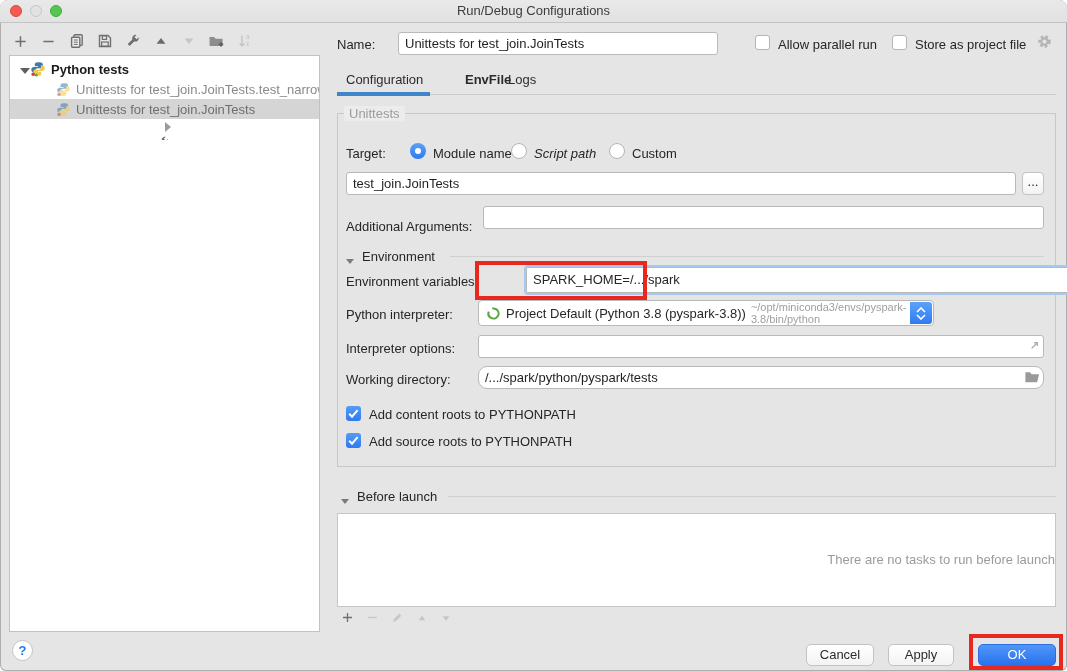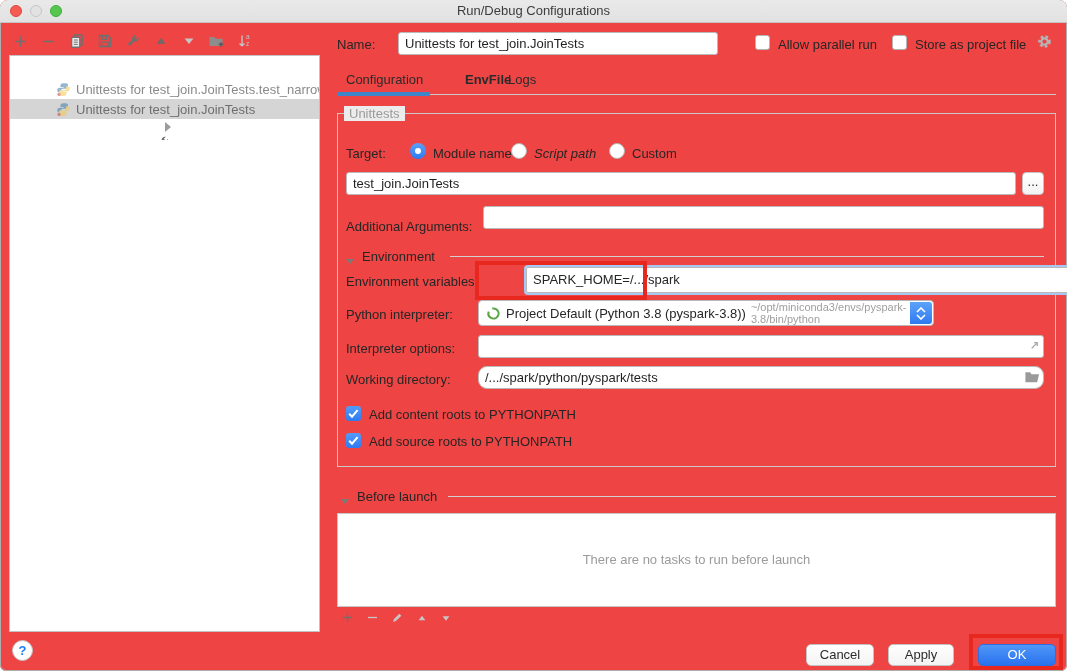--- a/index.html
+++ b/index.html
@@ -1,16 +1,16 @@
 <!DOCTYPE html>
 <html><head>
 <meta charset="utf-8">
 <style>
   html,body{margin:0;padding:0;background:#fff;font-family:"Liberation Sans",sans-serif;}
-  .window{position:relative;width:1067px;height:671px;background:#ef4444;border-radius:8px 8px 6px 6px;
+  .window{position:relative;width:1067px;height:671px;background:#e5e5e5;border-radius:8px 8px 6px 6px;
           box-shadow:0 0 0 1px #aeaeae inset;overflow:hidden;font-size:13px;color:#262626;}
   
   .titlebar{position:absolute;left:0;top:0;width:100%;height:22px;background:linear-gradient(#e9e9e9,#e2e2e2);
             border-bottom:1px solid #c4c4c4;}
   .title{position:absolute;left:0;right:0;top:3px;text-align:center;font-size:13px;color:#3d3d3d;}
   .tl{position:absolute;top:5px;width:12px;height:12px;border-radius:50%;}
   .tl.red{left:10px;background:#f45c52;border:1px solid #e0443e;box-sizing:border-box;}
   .tl.min{left:30px;background:#e2e2e2;border:1px solid #c6c6c6;box-sizing:border-box;}
   .tl.grn{left:50px;background:#56c64f;border:1px solid #3eae3b;box-sizing:border-box;}
   
@@ -59,21 +59,21 @@
   .focuswrap{position:absolute;left:476px;top:265px;width:572px;height:30px;border:2px solid #a6c8f3;border-radius:4px;box-sizing:border-box;background:#fff;margin-left:48px;}
   .focusinner{position:absolute;left:0;top:0;right:0;bottom:0;border:1px solid #b9b9b9;border-radius:2px;
               padding:0 6px;line-height:24px;font-size:13px;white-space:nowrap;overflow:hidden;}
   
   .annot{position:absolute;border:4px solid #e8281e;box-sizing:border-box;pointer-events:none;}
   
   .btn{position:absolute;height:22px;background:linear-gradient(#ffffff,#f3f3f3);border:1px solid #c3c3c3;
        border-radius:5px;box-sizing:border-box;text-align:center;font-size:13px;color:#2b2b2b;line-height:20px;}
   .btn.primary{background:linear-gradient(#4f97f7,#2a72ee);border-color:#2a6ee0;color:#fff;}
   .tasksbox{position:absolute;left:337px;top:513px;width:719px;height:94px;background:#fff;border:1px solid #c6c6c6;box-sizing:border-box;}
-  .tasks-empty{position:absolute;left:0;right:0;top:38px;text-align:center;color:#9b9b9b;}
+  .tasks-empty{position:absolute;left:0;right:0;top:38px;text-align:right;color:#9b9b9b;}
   .ttb{position:absolute;left:341px;top:611px;display:flex;gap:12px;align-items:center;}
   .helpbtn{position:absolute;left:12px;top:640px;width:21px;height:21px;border-radius:50%;background:#fff;
            border:1px solid #c3c3c3;box-sizing:border-box;text-align:center;line-height:19px;color:#1c7bf3;font-weight:bold;font-size:13px;}
   svg{display:block;}
 </style>
 </head>
 <body>
 
 <div class="window">
 
@@ -133,20 +133,32 @@
     <span class="ic">
       <svg width="16" height="16" viewBox="0 0 16 16">
           <path d="M5 2.5v10.5M5 13l-2.4-2.4M5 13l2.4-2.4" stroke="#c4c4c4" stroke-width="1.4" fill="none"></path>
           <text x="9" y="6" font-size="6.5" fill="#c4c4c4" font-family="Liberation Sans, sans-serif">a</text>
           <text x="9" y="13" font-size="6.5" fill="#c4c4c4" font-family="Liberation Sans, sans-serif">z</text>
         </svg>
     </span>
   </div>
 
   <div class="tree">
+    <div class="trow" style="top:3px;">
+      <span class="disc"><span class="caret-down"></span></span>
+      <span class="ticon">
+        <svg width="16" height="16" viewBox="0 0 16 16">
+            <path fill="#3f7cac" d="M7.9 1.2c-1.9 0-3.1.8-3.1 2.1v2h3.3v.7H3.8c-1.5 0-2.5 1.1-2.5 2.7s1 2.7 2.5 2.7h1.3V9.6c0-1.3 1.1-2.4 2.5-2.4h3.2c1.1 0 2-.9 2-2V3.3c0-1.4-1.3-2.1-3.1-2.1z"></path>
+            <path fill="#f2c94c" d="M8.1 14.8c1.9 0 3.1-.8 3.1-2.1v-2H7.9V10h4.3c1.5 0 2.5-1.1 2.5-2.7s-1-2.7-2.5-2.7h-1.3v1.8c0 1.3-1.1 2.4-2.5 2.4H5.2c-1.1 0-2 .9-2 2v1.9c0 1.4 1.3 2.1 3.1 2.1z"></path>
+            <circle cx="3.2" cy="13.2" r="1.8" fill="#d0413a"></circle>
+            <circle cx="6.3" cy="14.2" r="1.4" fill="#57a64b"></circle>
+          </svg>
+      </span>
+      <span class="bold-lbl">Python tests</span>
+    </div>
     <div class="trow" style="top:23px;">
       <span style="width:46px;flex:0 0 auto;"></span>
       <span class="ticon" style="opacity:.55;">
         <svg width="15" height="15" viewBox="0 0 16 16">
             <path fill="#3f7cac" d="M7.9 1.2c-1.9 0-3.1.8-3.1 2.1v2h3.3v.7H3.8c-1.5 0-2.5 1.1-2.5 2.7s1 2.7 2.5 2.7h1.3V9.6c0-1.3 1.1-2.4 2.5-2.4h3.2c1.1 0 2-.9 2-2V3.3c0-1.4-1.3-2.1-3.1-2.1z"></path>
             <path fill="#f2c94c" d="M8.1 14.8c1.9 0 3.1-.8 3.1-2.1v-2H7.9V10h4.3c1.5 0 2.5-1.1 2.5-2.7s-1-2.7-2.5-2.7h-1.3v1.8c0 1.3-1.1 2.4-2.5 2.4H5.2c-1.1 0-2 .9-2 2v1.9c0 1.4 1.3 2.1 3.1 2.1z"></path>
             <circle cx="3.2" cy="13.2" r="1.8" fill="#d0413a"></circle>
           </svg>
       </span>
       <span class="child-lbl">Unittests for test_join.JoinTests.test_narrow</span>

